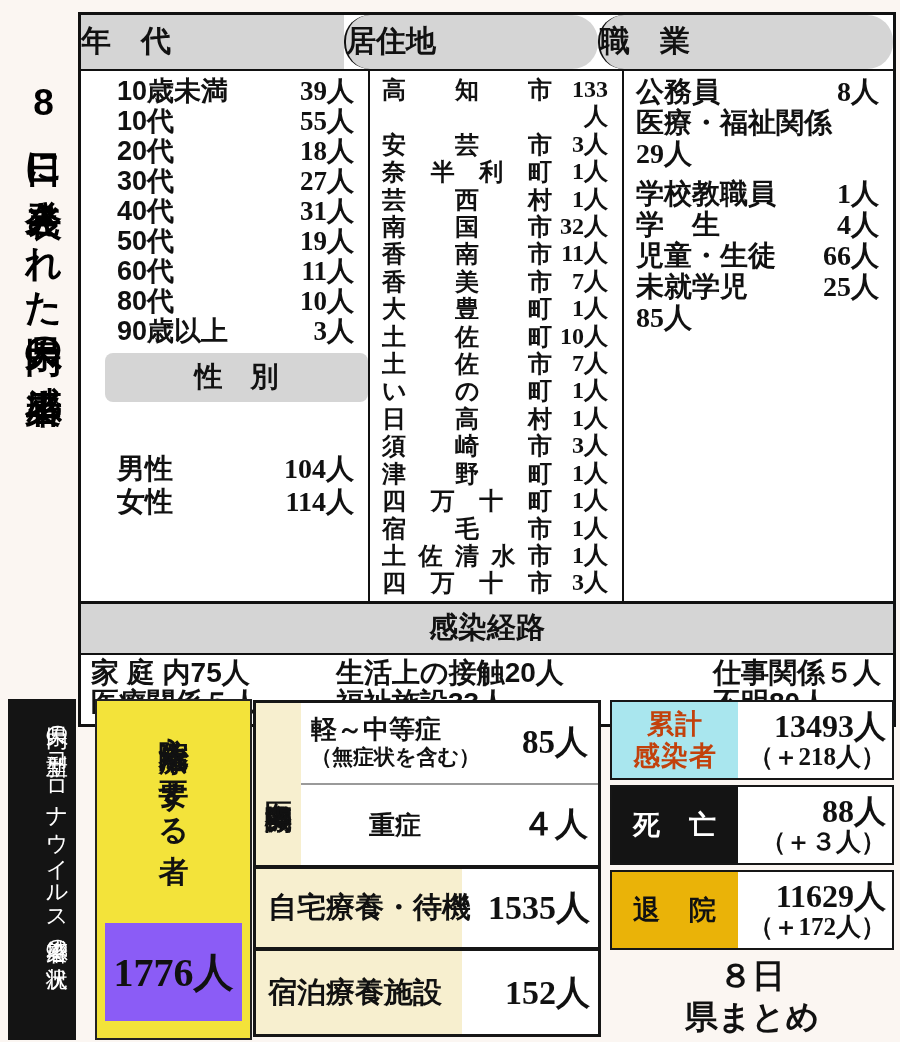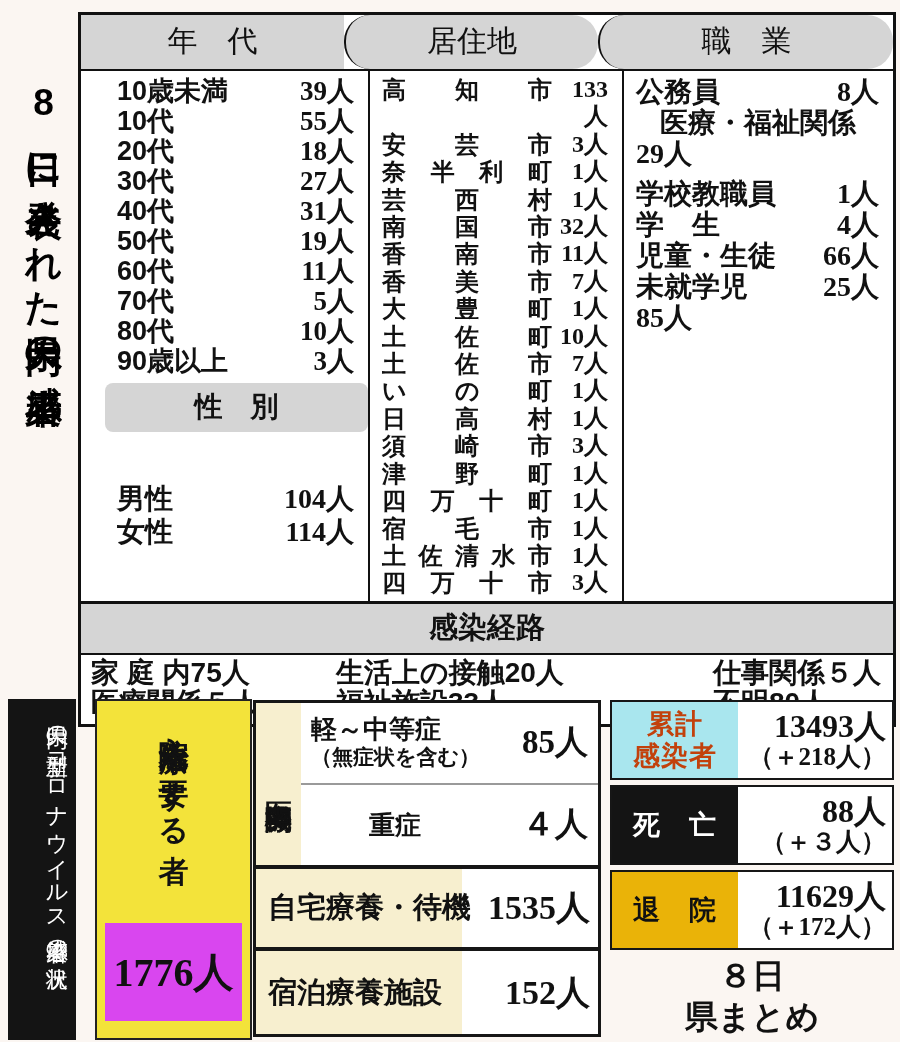--- a/index.html
+++ b/index.html
@@ -20,21 +20,21 @@
     font-size:37px; font-weight:bold; letter-spacing:2px; color:#000;
   }
 
   
   .main-table {
     position:absolute; left:78px; top:12px; width:818px;
     border:3px solid #111; background:#fff;
   }
   .tbl-head { display:grid; grid-template-columns:263px 254px 1fr; border-bottom:2px solid #111; }
   .tbl-head .hcell {
-    background:#d5d5d5; text-align:center; font-weight:normal; font-size:30px;
+    background:#d5d5d5; text-align:left; font-weight:bold; font-size:30px;
     padding:6px 0 7px 0;
   }
   .tbl-head .hcell + .hcell { border-left:2px solid #111;border-radius:26px; }
   .tbl-body { display:grid; grid-template-columns:263px 254px 1fr; min-height:503px;padding-left:24px; }
   .tbl-body .bcell + .bcell { border-left:2px solid #111; }
   .bcell { padding:5px 14px 4px 12px; }
 
   
   .age-row { display:flex; justify-content:space-between; font-size:27px; font-weight:bold; line-height:30px; }
   .age-row .num { font-size:27px; }
@@ -47,21 +47,21 @@
 
   
   .muni-row { display:flex; font-size:24px; font-weight:bold; line-height:27.4px; }
   .muni-name { width:170px; text-align:justify; text-align-last:justify; }
   .muni-count { flex:1; text-align:right; }
   .muni-count.num { font-size:24px; }
 
   
   .occ-row { display:flex; flex-wrap:wrap; justify-content:space-between; font-size:28px; font-weight:bold; line-height:31px; }
   .occ-row .num { font-size:28px; }
-  .occ-row.wrap .occ-label { width:100%;margin-left:24px; }
+  .occ-row.wrap .occ-label { width:100%; }
   .occ-row.wrap { margin-bottom:9px; }
 
   
   .route-head {
     border-top:3px solid #111; border-bottom:2px solid #111;
     background:#d5d5d5; text-align:center; font-size:29px; font-weight:bold;
     padding:4px 0 5px 0;
   }
   .route-body { display:grid; grid-template-columns:245px 305px 1fr; padding:3px 6px 6px 10px; }
   .route-cell { font-size:28px; font-weight:bold; line-height:30px; white-space:nowrap; }
@@ -79,21 +79,21 @@
     position:absolute; left:95px; top:699px; width:157px; height:341px;
     background:#f3e33a; border:2px solid #222;
     display:flex; flex-direction:column;
   }
   .hosp-title {
     writing-mode:vertical-rl; text-orientation:upright;
     font-size:30px; font-weight:bold; line-height:44px;
     margin:12px auto 0 auto; height:220px; letter-spacing:2px;
   }
   .hosp-total {
-    background:#d946ef; margin:auto 8px 17px 8px; height:102px;
+    background:#8b5cf6; margin:auto 8px 17px 8px; height:102px;
     display:flex; align-items:center; justify-content:center;
     font-size:40px;
   }
 
   .med-panel {
     position:absolute; left:253px; top:700px; width:348px; height:337px;
     background:#fff; border:3px solid #161616;
     display:flex; flex-direction:column;
   }
   .med-top { display:flex; height:166px; border-bottom:4px solid #161616; }
@@ -174,24 +174,20 @@
           <div class="age-row">
             <span class="age-label">50代</span>
             <span class="num">19人</span>
           </div>
 
           <div class="age-row">
             <span class="age-label">60代</span>
             <span class="num">11人</span>
           </div>
 
-          <div class="age-row">
-            <span class="age-label">70代</span>
-            <span class="num">5人</span>
-          </div>
 
           <div class="age-row">
             <span class="age-label">80代</span>
             <span class="num">10人</span>
           </div>
 
           <div class="age-row">
             <span class="age-label">90歳以上</span>
             <span class="num">3人</span>
           </div>

